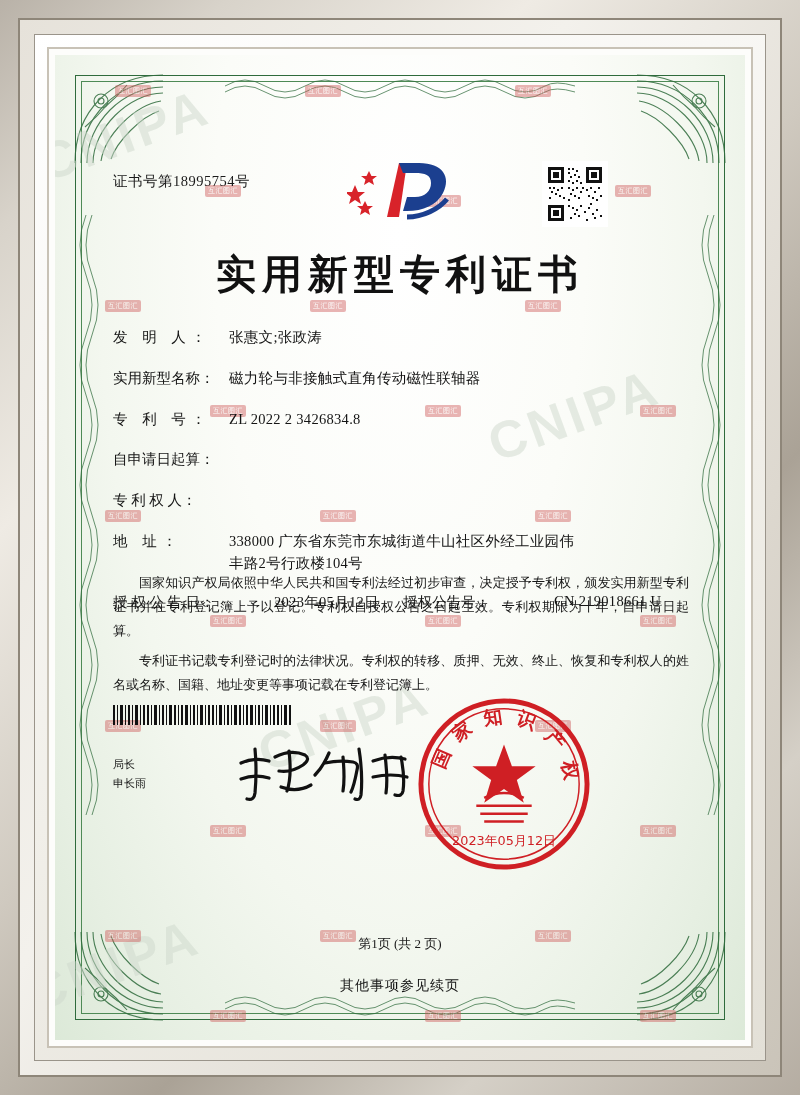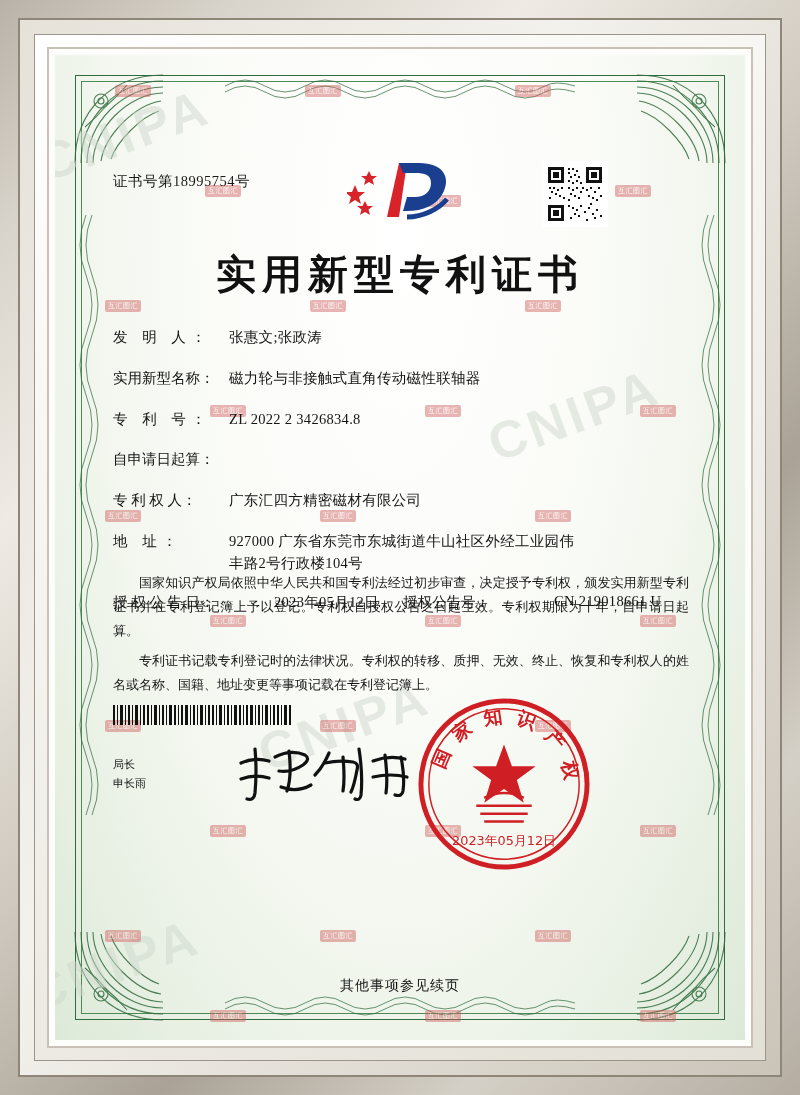--- a/index.html
+++ b/index.html
@@ -494,27 +494,26 @@
           <div class="field-label spaced">专 利 号：</div>
           <div class="field-value">ZL 2022 2 3426834.8</div>
         </div>
 
         <div class="field-row">
           <div class="field-label">自申请日起算：</div>
         </div>
 
         <div class="field-row">
           <div class="field-label">专 利 权 人：</div>
-          <div class="field-value">广东汇四方精密磁材有限公司</div>
         </div>
 
         <div class="field-row">
           <div class="field-label spaced">地 址：</div>
           <div class="field-value">
-            <span>927000 广东省东莞市东城街道牛山社区外经工业园伟</span>
+            <span>338000 广东省东莞市东城街道牛山社区外经工业园伟</span>
             <span class="line2">丰路2号行政楼104号</span>
           </div>
         </div>
 
         <div class="row-dual">
           <div class="half">
             <div class="field-label">授 权 公 告 日：</div>
             <div class="field-value">2023年05月12日</div>
           </div>
           <div class="half right">
@@ -621,17 +620,18 @@
 
         <defs>
           <path id="sealArc" d="M90,90 m-62,0 a62,62 0 1,1 124,0" transform="rotate(6 90 90)"></path>
         </defs>
         <text font-family="DejaVu Serif, serif" font-size="19" font-weight="bold" fill="#cf1f24" letter-spacing="3">
           <textPath href="#sealArc" startOffset="4%">国 家 知 识 产 权 局</textPath>
         </text>
         <text x="90" y="152" text-anchor="middle" font-family="DejaVu Sans, sans-serif" font-size="13" fill="#cf1f24">2023年05月12日</text>
       </svg>
 
+      <div class="page-no">第1页 (共 2 页)</div>
       <div class="footer-note">其他事项参见续页</div>
 
     </div>
   </div>
 </div>
 
 </body></html>

